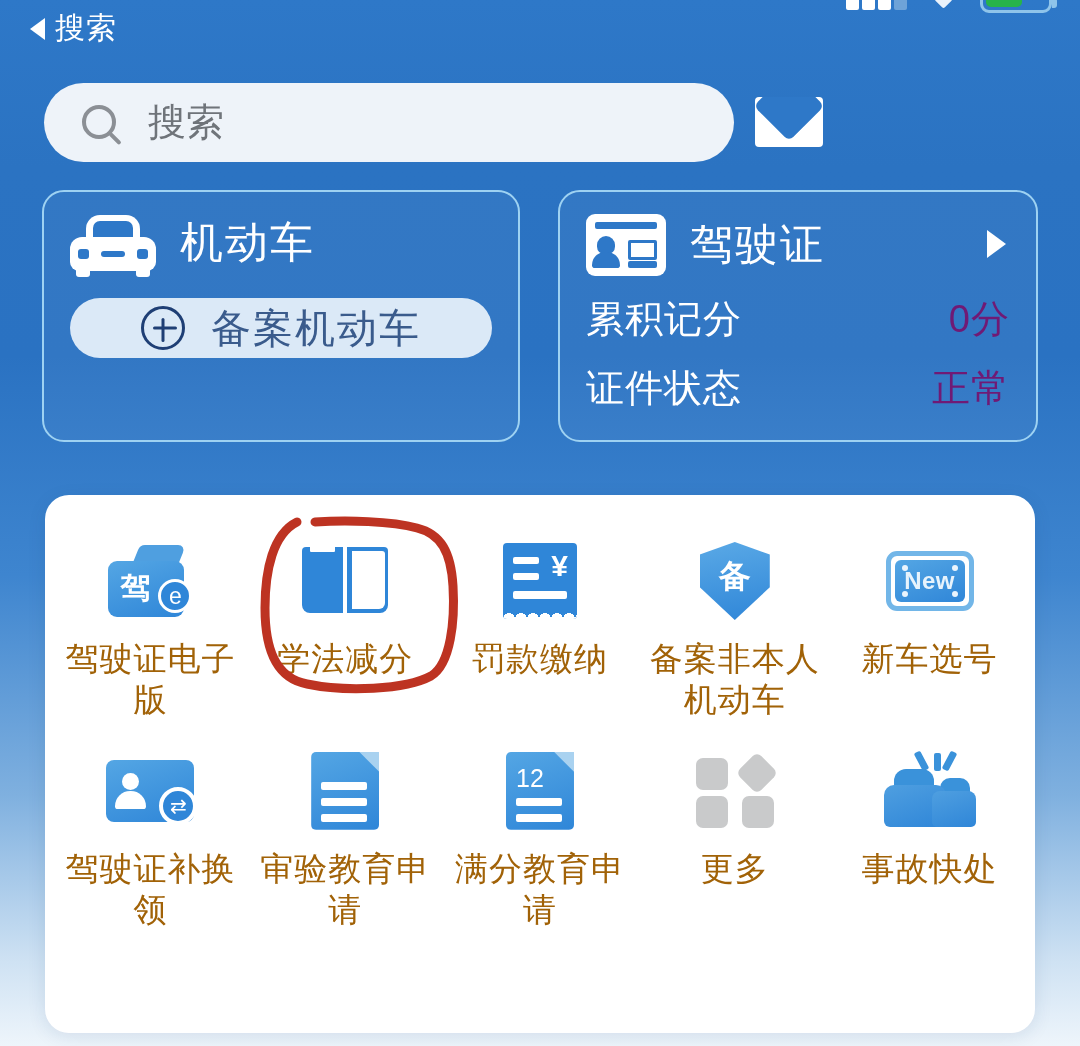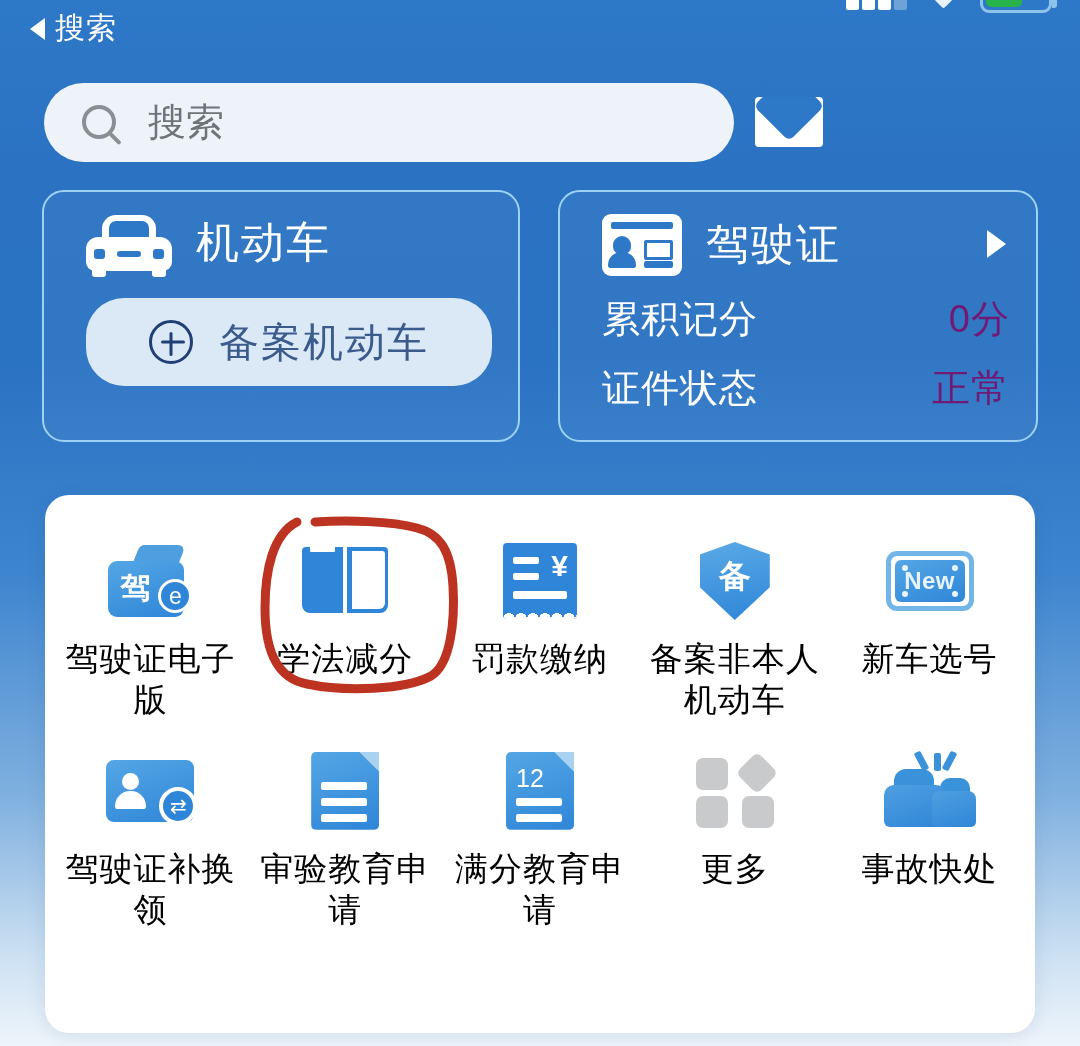--- a/index.html
+++ b/index.html
@@ -60,21 +60,21 @@
   .search-ph{ color:#6f747a; font-size:38px;}
   .mailbtn{ width:110px; display:flex; justify-content:center;}
   .env{ width:68px;height:50px;background:#ffffff;border-radius:4px;position:relative;overflow:hidden;}
   .env::before{content:"";position:absolute;top:-16px;left:50%;transform:translateX(-50%) rotate(45deg);
     width:50px;height:50px;background:#2e78c8;border-radius:6px;}
 
   
   .cards{ position:absolute; top:190px; left:42px; width:996px; display:flex; gap:38px;}
   .card{
     border:2px solid #9ed2f2; border-radius:22px; background:rgba(255,255,255,0.04);
-    padding:22px 26px 26px 42px;
+    padding:22px 26px 26px 26px;
   }
   .card.left{ width:478px; }
   .card.right{ width:480px; }
   .card-head{ display:flex; align-items:center; gap:24px; position:relative;}
   .card-title{ color:#ffffff; font-size:43px; letter-spacing:2px;}
   .arrow-r{ position:absolute; right:4px; top:16px; width:0;height:0;
     border-top:14px solid transparent;border-bottom:14px solid transparent;border-left:19px solid #ffffff;}
 
   
   .ico-car{ width:86px;height:56px;position:relative;flex:none;}
@@ -90,21 +90,21 @@
   
   .ico-id{ width:80px;height:62px;background:#ffffff;border-radius:9px;position:relative;flex:none;padding:9px;}
   .ico-id .bar{position:absolute;background:#2e78c8;border-radius:2px;height:7px;}
   .ico-id .bar.t{top:8px;left:9px;width:62px;}
   .ico-id .head{position:absolute;top:22px;left:11px;width:18px;height:18px;background:#2e78c8;border-radius:50% 50% 40% 40%;}
   .ico-id .torso{position:absolute;top:38px;left:6px;width:28px;height:16px;background:#2e78c8;border-radius:14px 14px 3px 3px;}
   .ico-id .bar.b{bottom:8px;left:42px;width:29px;}
   .ico-id .mbox{position:absolute;top:26px;left:42px;width:29px;height:20px;border:3px solid #2e78c8;border-radius:2px;background:transparent;}
 
   .pill{
-    margin-top:26px; height:88px; background:#dbe9f7; border-radius:38px;
+    margin-top:26px; height:60px; background:#dbe9f7; border-radius:38px;
     display:flex; align-items:center; justify-content:center; gap:26px;
   }
   .plus{ width:44px;height:44px;border:3px solid #1f3f75;border-radius:50%;position:relative;}
   .plus::before,.plus::after{content:"";position:absolute;background:#1f3f75;border-radius:2px;}
   .plus::before{left:50%;top:9px;transform:translateX(-50%);width:3px;height:24px;}
   .plus::after{top:50%;left:9px;transform:translateY(-50%);height:3px;width:24px;}
   .pill-label{ color:#3a5b8c; font-size:40px; letter-spacing:2px;}
 
   .stat-row{ display:flex; justify-content:space-between; align-items:center; margin-top:18px;}
   .stat-k{ color:#ffffff; font-size:38px; letter-spacing:1px;}
@@ -112,21 +112,21 @@
 
   
   .panel{
     position:absolute; top:495px; left:45px; width:990px; height:538px;
     background:#ffffff; border-radius:24px; box-shadow:0 4px 18px rgba(20,60,110,.10);
   }
   .grid{ padding:42px 8px 0 8px; display:grid; grid-template-columns:repeat(5,1fr); row-gap:26px;}
   .cell{ display:flex; flex-direction:column; align-items:center; gap:14px;}
   .cell-icon{ width:96px;height:88px;display:flex;align-items:center;justify-content:center;}
   .cell-label{
-    font-size:33px; color:#000000; text-align:center; line-height:1.24;
+    font-size:33px; color:#a16207; text-align:center; line-height:1.24;
     letter-spacing:1px; max-width:170px;
   }
 
   
   .wallet{position:relative;width:84px;height:72px;}
   .wallet .flap{position:absolute;top:0;left:28px;width:46px;height:20px;background:#4f9fe0;
      border-radius:5px 8px 0 0;transform:skewX(-22deg);}
   .wallet .bd{position:absolute;bottom:0;left:0;width:76px;height:56px;
      background:linear-gradient(160deg,#54a6e4,#2f86d8);border-radius:9px;}
   .wallet .ch{position:absolute;bottom:14px;left:12px;color:#fff;font-size:30px;font-weight:bold;line-height:1;}

